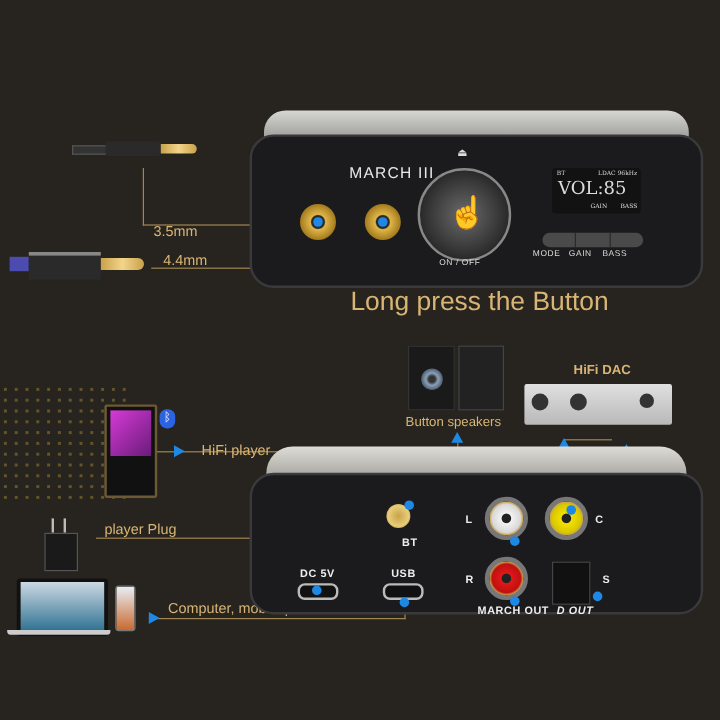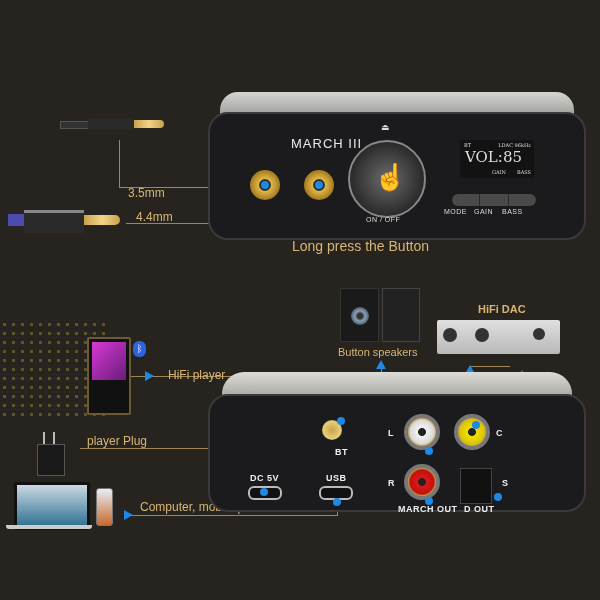--- a/index.html
+++ b/index.html
@@ -77,21 +77,21 @@
   <div class="btnbar">
     <div></div>
     <div></div>
     <div style="border-right:none;"></div>
   </div>
   <span class="small" style="left:236px;top:116px;">MODE</span>
   <span class="small" style="left:266px;top:116px;">GAIN</span>
   <span class="small" style="left:294px;top:116px;">BASS</span>
 </div>
 
-<div class="abs gold" style="left:292px;top:238px;font-size:14px;">Long press the Button</div>
+<div class="abs gold" style="left:292px;top:238px;font-size:22px;">Long press the Button</div>
 
 <div class="abs" style="left:0;top:320px;width:110px;height:100px;background-image:radial-gradient(#7d6a2a 1.4px,transparent 1.6px);background-size:9px 9px;opacity:0.7;"></div>
 
 <div class="abs" style="left:340px;top:288px;width:80px;height:54px;">
   <div class="abs" style="left:0;top:0;width:37px;height:52px;background:#1a1a1a;border:1px solid #333;">
     <div class="abs" style="left:10px;top:18px;width:18px;height:18px;border-radius:50%;background:radial-gradient(#333 20%,#8aa0b8 40%,#3a4a5a 80%);"></div>
   </div>
   <div class="abs" style="left:42px;top:0;width:36px;height:52px;background:#222;border:1px solid #444;"></div>
 </div>
 <span class="label" style="left:338px;top:346px;font-size:11px;">Button speakers</span>
@@ -148,21 +148,21 @@
   <span class="hint" style="left:180px;top:106px;">R</span>
   <div class="rca" style="left:196px;top:92px;background:radial-gradient(#222 18%,#e01818 22%,#c01010 60%,#c9a24a 70%);"></div>
   <div class="dot" style="left:217px;top:125px;"></div>
   <div class="rca" style="left:246px;top:42px;background:radial-gradient(#222 18%,#f2e000 22%,#d8c800 60%,#c9a24a 70%);"></div>
   <div class="dot" style="left:264px;top:49px;"></div>
   <span class="hint" style="left:288px;top:56px;">C</span>
   <div class="abs" style="left:252px;top:96px;width:30px;height:34px;background:#111;border:1px solid #444;"></div>
   <span class="hint" style="left:294px;top:106px;">S</span>
   <div class="dot" style="left:286px;top:121px;"></div>
   <span class="hint" style="left:190px;top:132px;">MARCH OUT</span>
-  <span class="hint" style="left:256px;top:132px;">D OUT</span>
+  <span class="hint" style="left:256px;top:132px;font-style:italic;">D OUT</span>
 </div>
 
 <div class="abs" style="left:87px;top:337px;width:40px;height:74px;background:#111;border:2px solid #6d5a34;border-radius:2px;">
   <div class="abs" style="left:3px;top:3px;width:34px;height:38px;background:linear-gradient(135deg,#d63ad6,#6a1c7a);"></div>
 </div>
 <div class="abs" style="left:133px;top:341px;width:13px;height:16px;border-radius:6px;background:#2d63e0;color:#fff;font-size:10px;text-align:center;line-height:16px;">ᛒ</div>
 <div class="abs" style="left:37px;top:432px;width:26px;height:42px;">
   <div class="abs" style="left:6px;top:0;width:2px;height:12px;background:#bbb;"></div>
   <div class="abs" style="left:16px;top:0;width:2px;height:12px;background:#bbb;"></div>
   <div class="abs" style="left:0;top:12px;width:26px;height:30px;background:#1a1a1a;border:1px solid #555;"></div>

